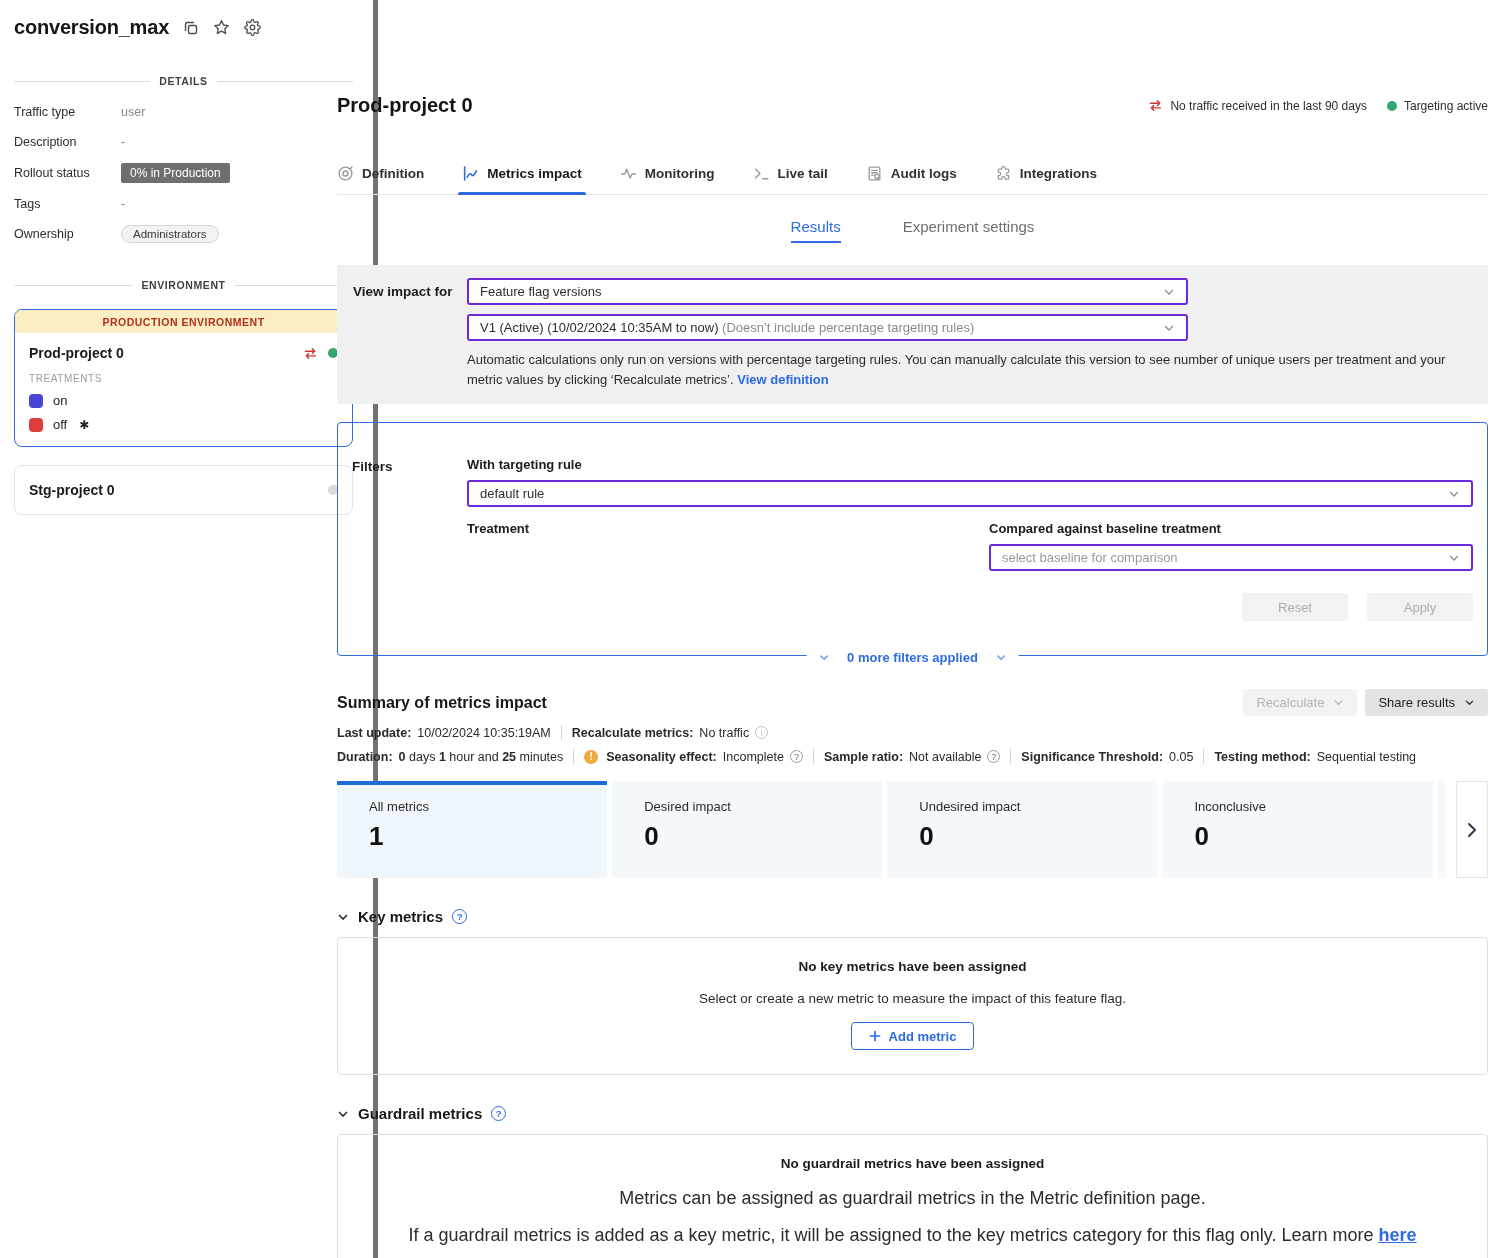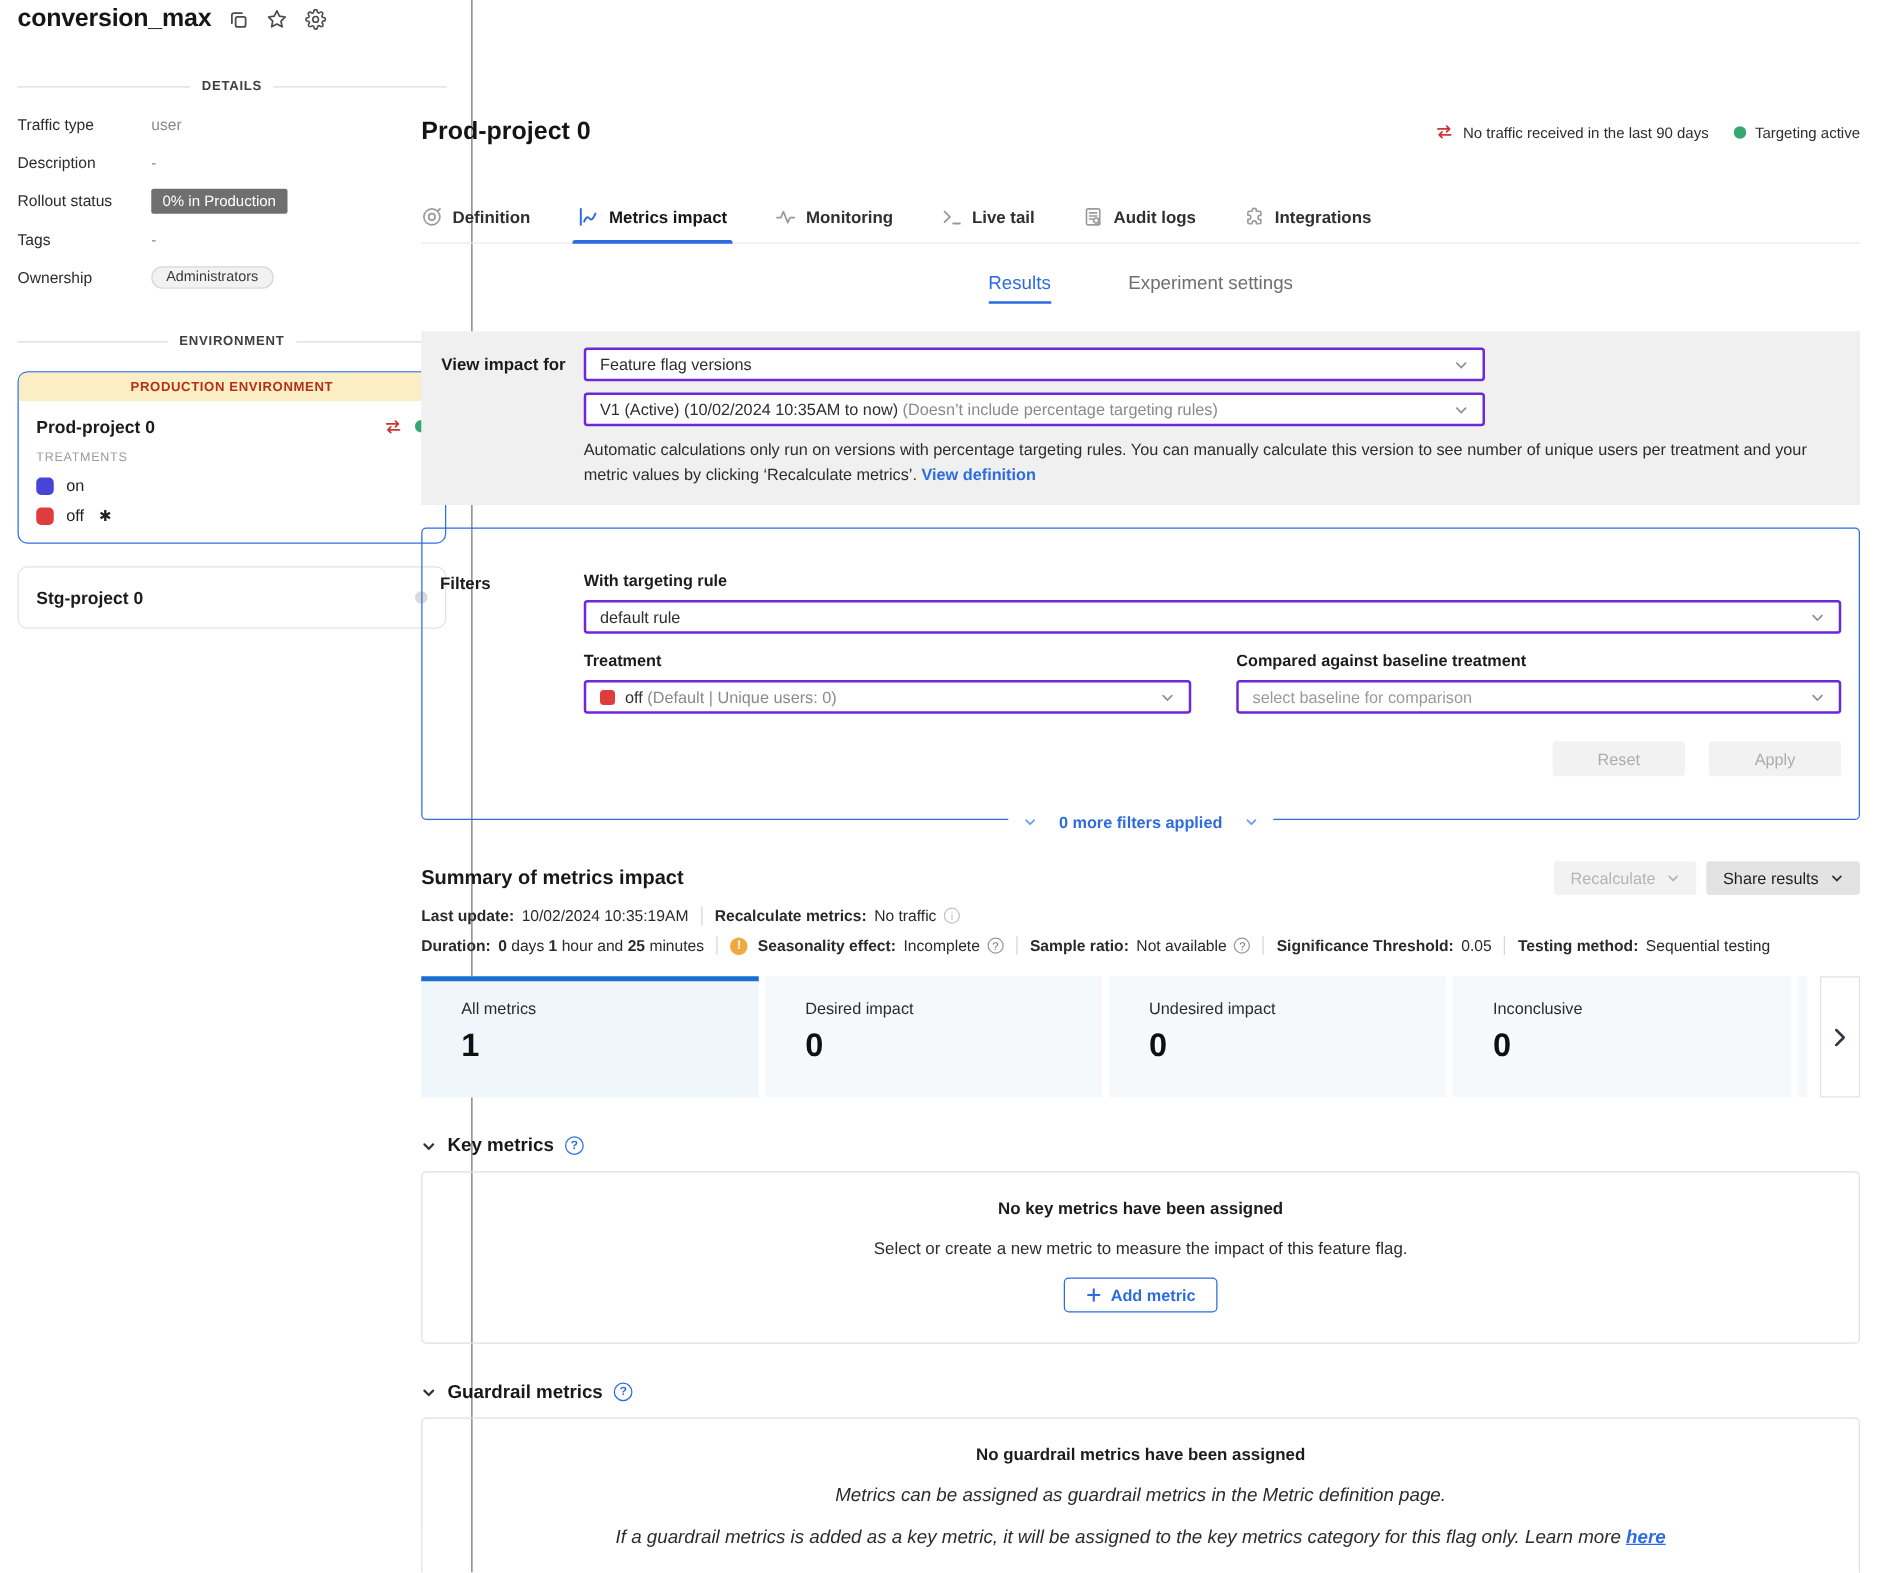--- a/index.html
+++ b/index.html
@@ -1,21 +1,21 @@
 <!DOCTYPE html>
 <html><head>
 <meta charset="utf-8">
 <style>
   * { margin:0; padding:0; box-sizing:border-box; }
   html,body { background:#fff; }
   body { font-family:"Liberation Sans", sans-serif; color:#1f1f1f; }
   .page { position:relative; width:1510px; height:1258px; background:#fff; overflow:hidden; }
 
   
-  .sidebar { position:absolute; left:0; top:0; width:378px; height:100%; background:#fff; border-right:1px solid #737373; padding:4px 20px 0 14px; }
+  .sidebar { position:absolute; left:0; top:0; width:378px; height:100%; background:#fff; border-right:5px solid #737373; padding:16px 20px 0 14px; }
   .sb-title-row { display:flex; align-items:center; gap:14px; }
   .sb-title { font-size:20px; font-weight:700; color:#161616; letter-spacing:-0.2px; }
   .sb-icon { display:inline-flex; align-items:center; color:#4c4c4c; cursor:pointer; }
   .sec-head { display:flex; align-items:center; gap:9px; margin-top:36px; font-size:10.5px; font-weight:600; color:#3f3f3f; letter-spacing:0.6px; }
   .sec-head .line { flex:1; height:1px; background:#dcdcdc; }
   .detail-rows { margin-top:16px; }
   .detail-row { display:flex; margin-bottom:12px; align-items:center; min-height:18px; }
   .detail-label { width:107px; font-size:12.5px; color:#2c2c2c; }
   .detail-value { font-size:12.5px; color:#8a8a8a; }
   .badge-dark { background:#6f6f6f; color:#fff; font-size:12px; padding:3px 9px; border-radius:2px; }
@@ -101,21 +101,21 @@
   .cards-arrow { width:32px; background:#fff; border:1px solid #e4e4e4; display:flex; align-items:center; justify-content:center; color:#2e3a4a; cursor:pointer; margin-left:5px; }
 
   .section-head { display:flex; align-items:center; gap:9px; margin-top:30px; }
   .section-title { font-size:15px; font-weight:700; color:#181818; }
   .chev-icon { display:inline-flex; color:#333; cursor:pointer; }
   .help-circ { width:15px; height:15px; border:1.5px solid #2d6be0; border-radius:50%; color:#2d6be0; font-size:9.5px; font-weight:700; display:inline-flex; align-items:center; justify-content:center; cursor:pointer; }
   .empty-card { margin-top:12px; border:1px solid #e0e0e0; border-radius:4px; text-align:center; padding:21px 20px 24px; }
   .empty-title { font-size:13.5px; font-weight:700; color:#1c1c1c; }
   .empty-body { font-size:13.5px; color:#2c2c2c; margin-top:17px; }
   .btn-outline-blue { display:inline-flex; align-items:center; gap:8px; margin-top:16px; height:28px; padding:0 17px; background:#fff; border:1px solid #2d6be0; border-radius:4px; color:#2d6be0; font-size:13px; font-weight:600; cursor:pointer; }
-  .guard-line { font-size:15px; color:#2c2c2c; margin-top:16px;font-style:italic; }
+  .guard-line { font-size:18px; color:#2c2c2c; margin-top:16px; }
   .guard-line.first { margin-top:17px; }
   .link-underline { color:#2d6be0; font-weight:700; text-decoration:underline; cursor:pointer; }
 
   svg { display:block; }
 </style>
 </head>
 <body>
 
 <div class="page">
 
@@ -324,31 +324,20 @@
           <span>default rule</span>
           <span class="chev">
               <svg width="12" height="12" viewBox="0 0 12 12" fill="none" stroke="#8f8f8f" stroke-width="1.4" stroke-linecap="round">
                 <path d="M2.5 4.5L6 8l3.5-3.5"></path>
               </svg>
             </span>
         </div>
         <div class="filters-cols">
           <div class="fcol-left">
             <div class="field-label">Treatment</div>
-            <div class="select">
-              <span class="treat-sel-label">
-                <span class="swatch-sm"></span>
-                <span><span>off </span><span class="sel-note">(Default | Unique users: 0)</span></span>
-              </span>
-              <span class="chev">
-                  <svg width="12" height="12" viewBox="0 0 12 12" fill="none" stroke="#8f8f8f" stroke-width="1.4" stroke-linecap="round">
-                    <path d="M2.5 4.5L6 8l3.5-3.5"></path>
-                  </svg>
-                </span>
-            </div>
           </div>
           <div class="fcol-right">
             <div class="field-label">Compared against baseline treatment</div>
             <div class="select">
               <span class="placeholder">select baseline for comparison</span>
               <span class="chev">
                   <svg width="12" height="12" viewBox="0 0 12 12" fill="none" stroke="#8f8f8f" stroke-width="1.4" stroke-linecap="round">
                     <path d="M2.5 4.5L6 8l3.5-3.5"></path>
                   </svg>
                 </span>

